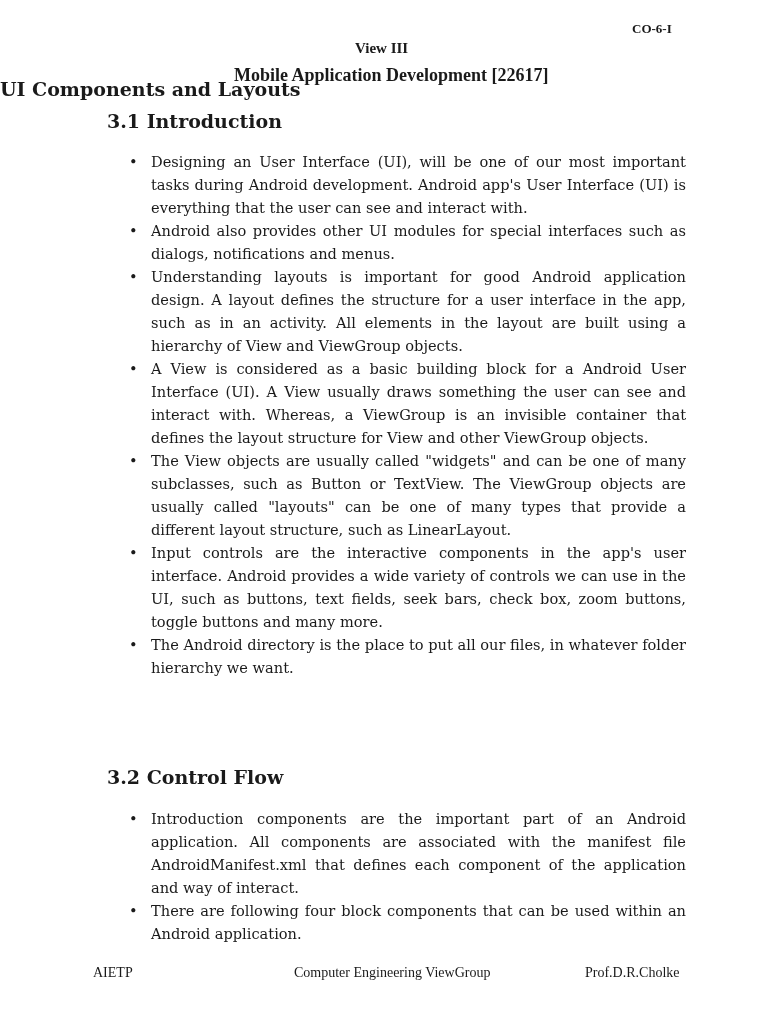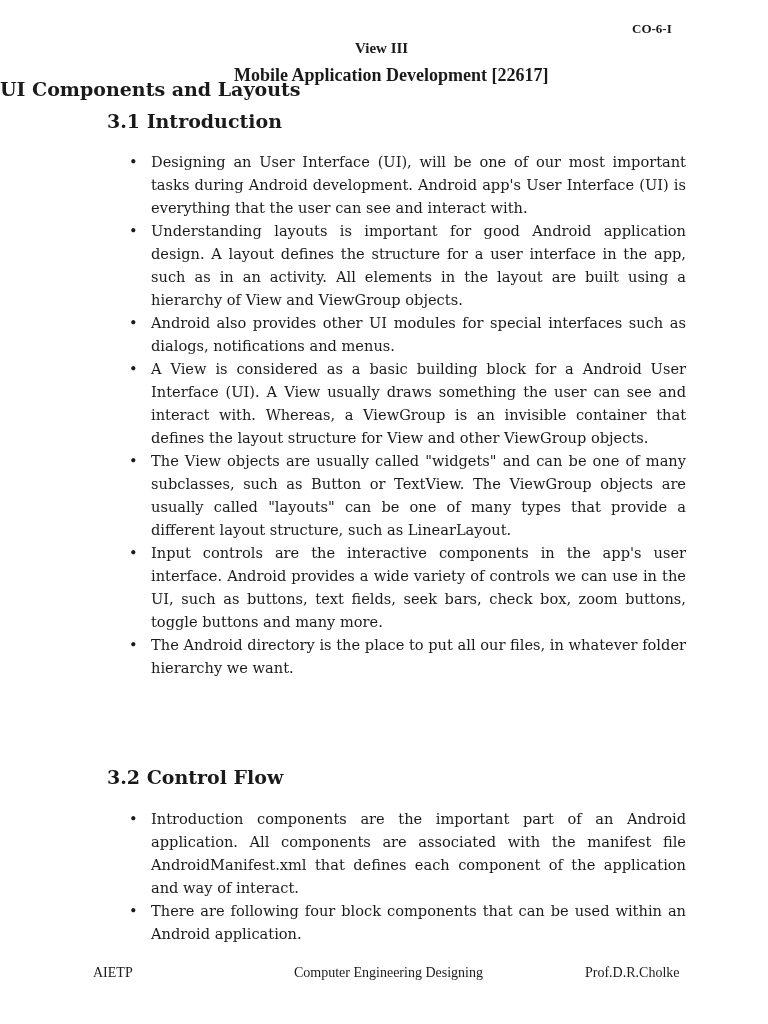--- a/index.html
+++ b/index.html
@@ -19,29 +19,29 @@
 <body>
 
 <div class="hdr course">Mobile Application Development [22617]</div>
 <div class="hdr co">CO-6-I</div>
 <div class="hdr unit">View III</div>
 <div class="title">UI Components and Layouts</div>
 
 <div class="sec" style="top:110px;">3.1 Introduction</div>
 <ul style="top:138px;">
   <li>Designing an User Interface (UI), will be one of our most important tasks during Android development. Android app's User Interface (UI) is everything that the user can see and interact with.</li>
+  <li>Android also provides other UI modules for special interfaces such as dialogs, notifications and menus.</li>
   <li>Understanding layouts is important for good Android application design. A layout defines the structure for a user interface in the app, such as in an activity. All elements in the layout are built using a hierarchy of View and ViewGroup objects.</li>
-  <li>Android also provides other UI modules for special interfaces such as dialogs, notifications and menus.</li>
   <li>A View is considered as a basic building block for a Android User Interface (UI). A View usually draws something the user can see and interact with. Whereas, a ViewGroup is an invisible container that defines the layout structure for View and other ViewGroup objects.</li>
   <li>The View objects are usually called "widgets" and can be one of many subclasses, such as Button or TextView. The ViewGroup objects are usually called "layouts" can be one of many types that provide a different layout structure, such as LinearLayout.</li>
   <li>Input controls are the interactive components in the app's user interface. Android provides a wide variety of controls we can use in the UI, such as buttons, text fields, seek bars, check box, zoom buttons, toggle buttons and many more.</li>
   <li>The Android directory is the place to put all our files, in whatever folder hierarchy we want.</li>
 </ul>
 
 <div class="sec" style="top:766px;">3.2  Control Flow</div>
 <ul style="top:795px;">
   <li>Introduction components are the important part of an Android application. All components are associated with the manifest file AndroidManifest.xml that defines each component of the application and way of interact.</li>
   <li>There are following four block components that can be used within an Android application.</li>
 </ul>
 
 <div class="foot" style="left:93px;">AIETP</div>
-<div class="foot" style="left:294px;">Computer Engineering Designing</div>
+<div class="foot" style="left:294px;">Computer Engineering ViewGroup</div>
 <div class="foot" style="left:585px;">Prof.D.R.Cholke</div>
 
 </body></html>

